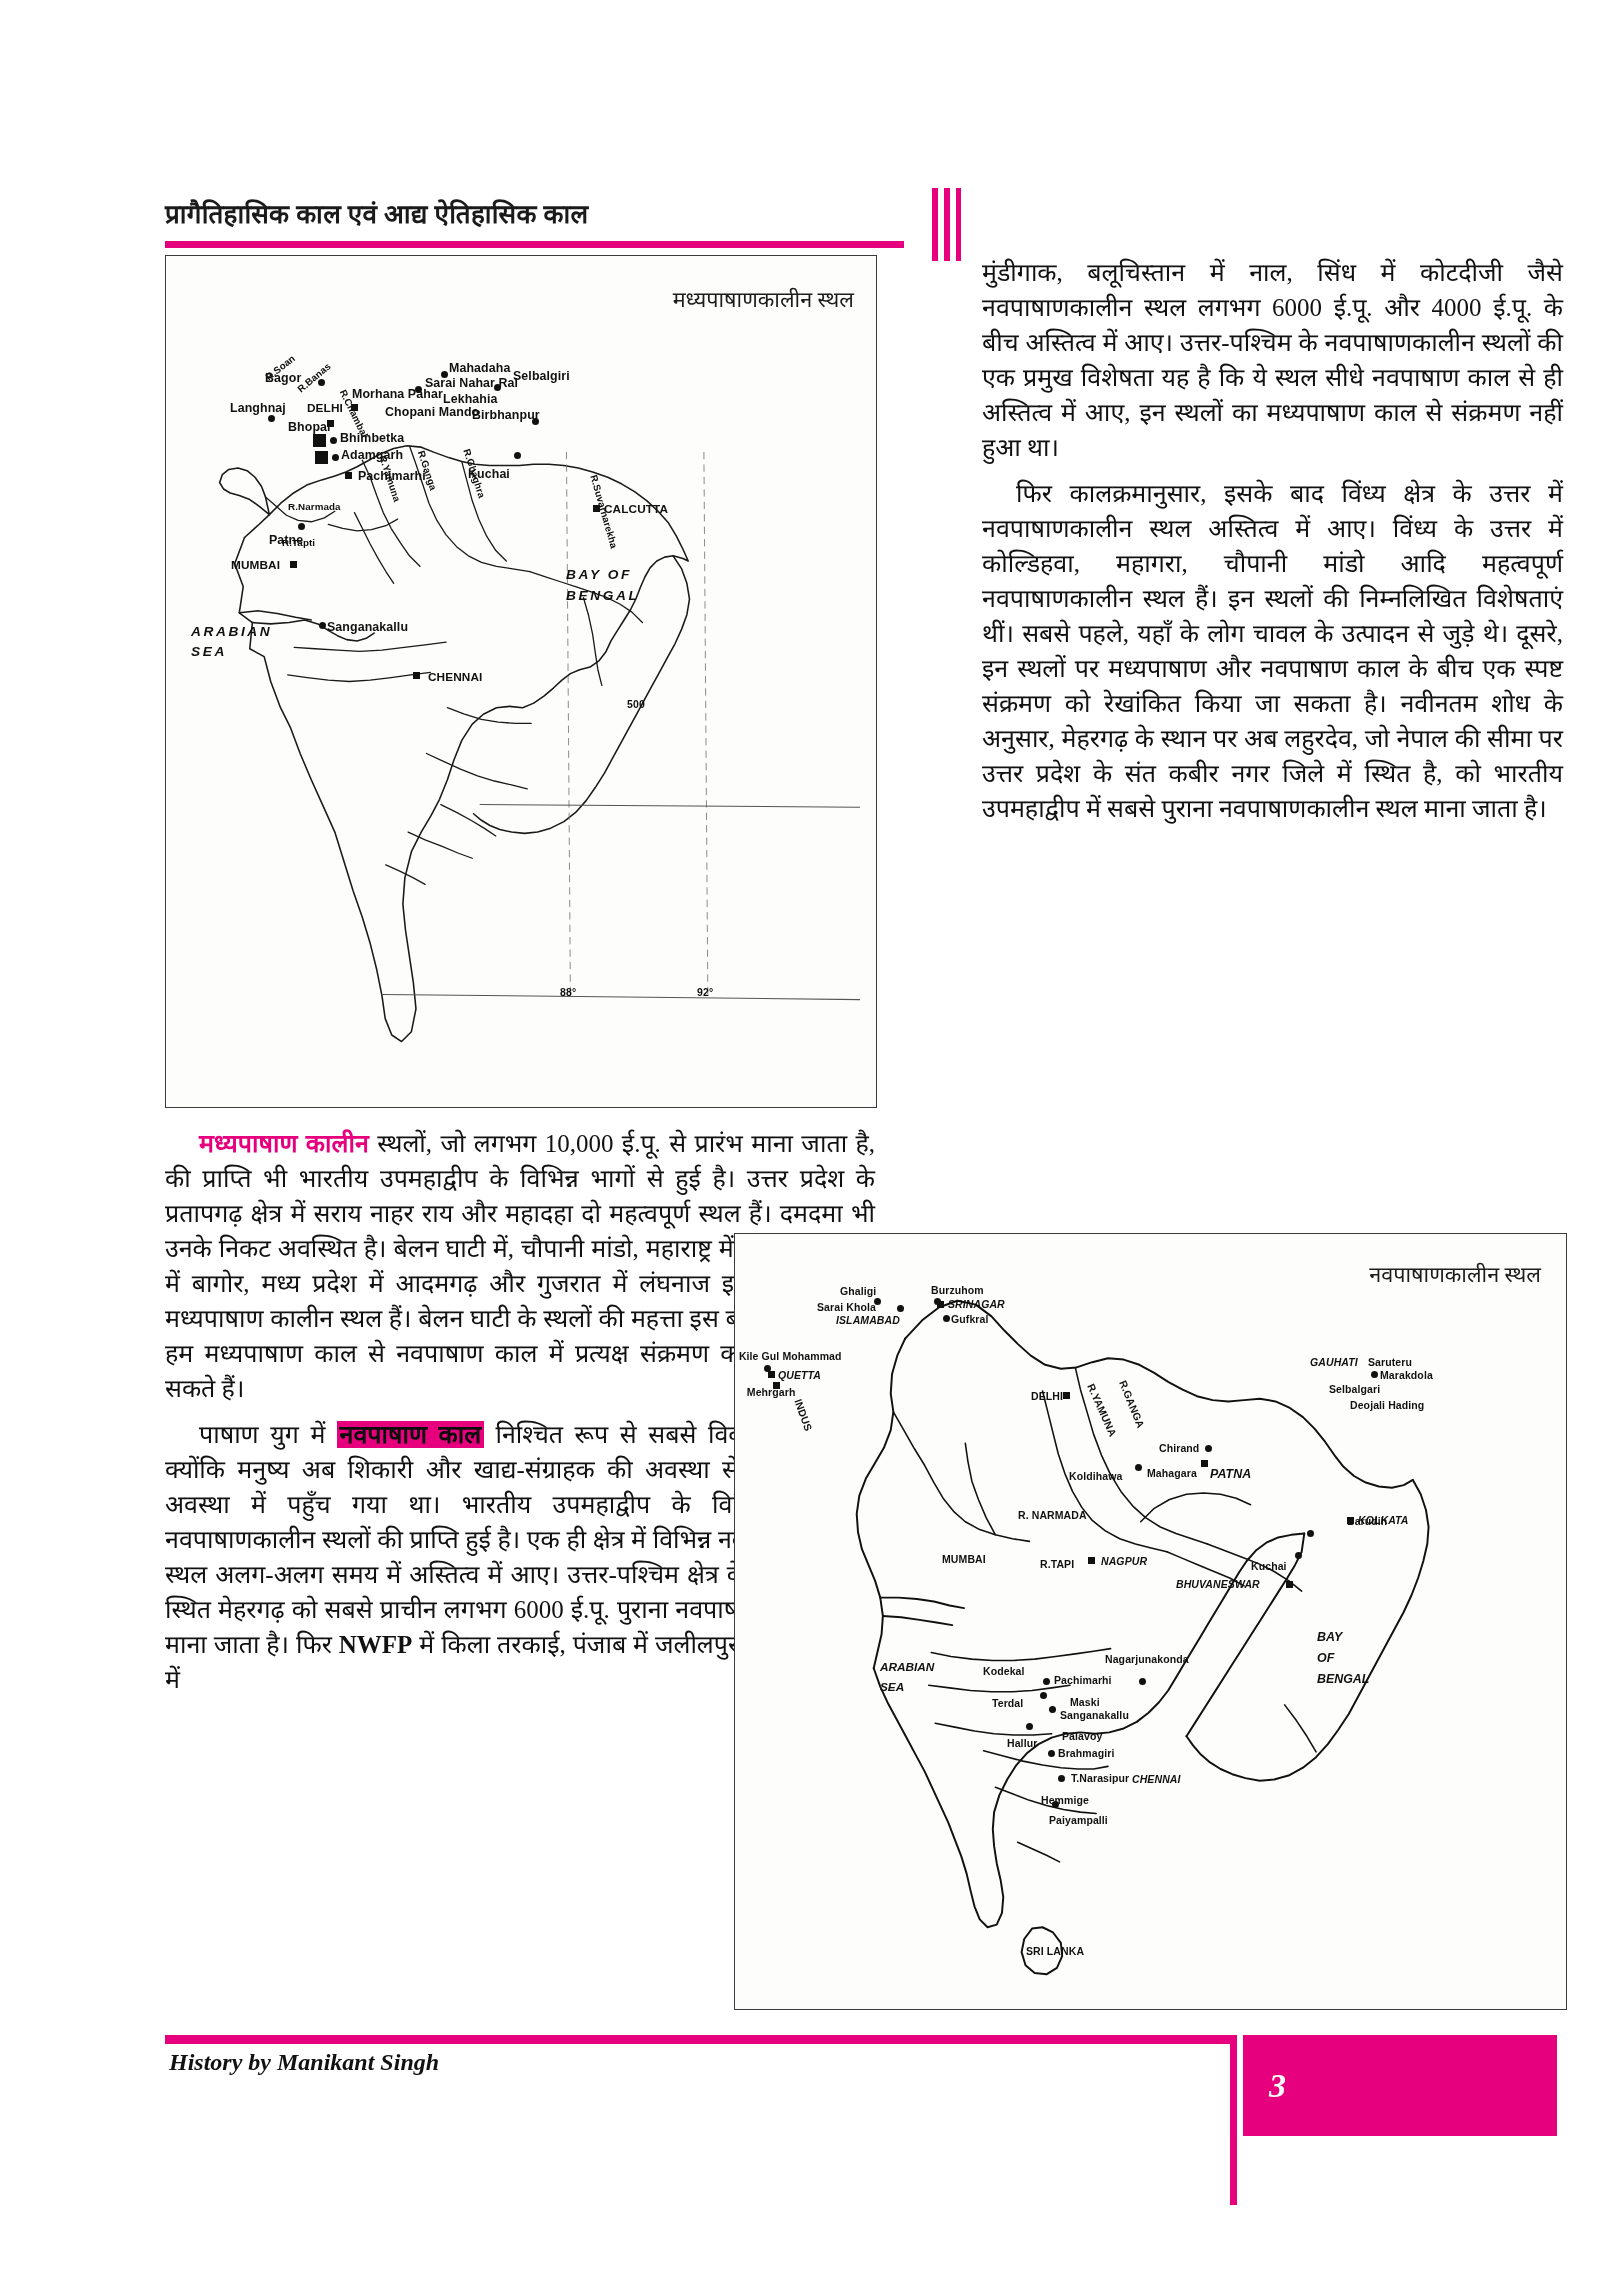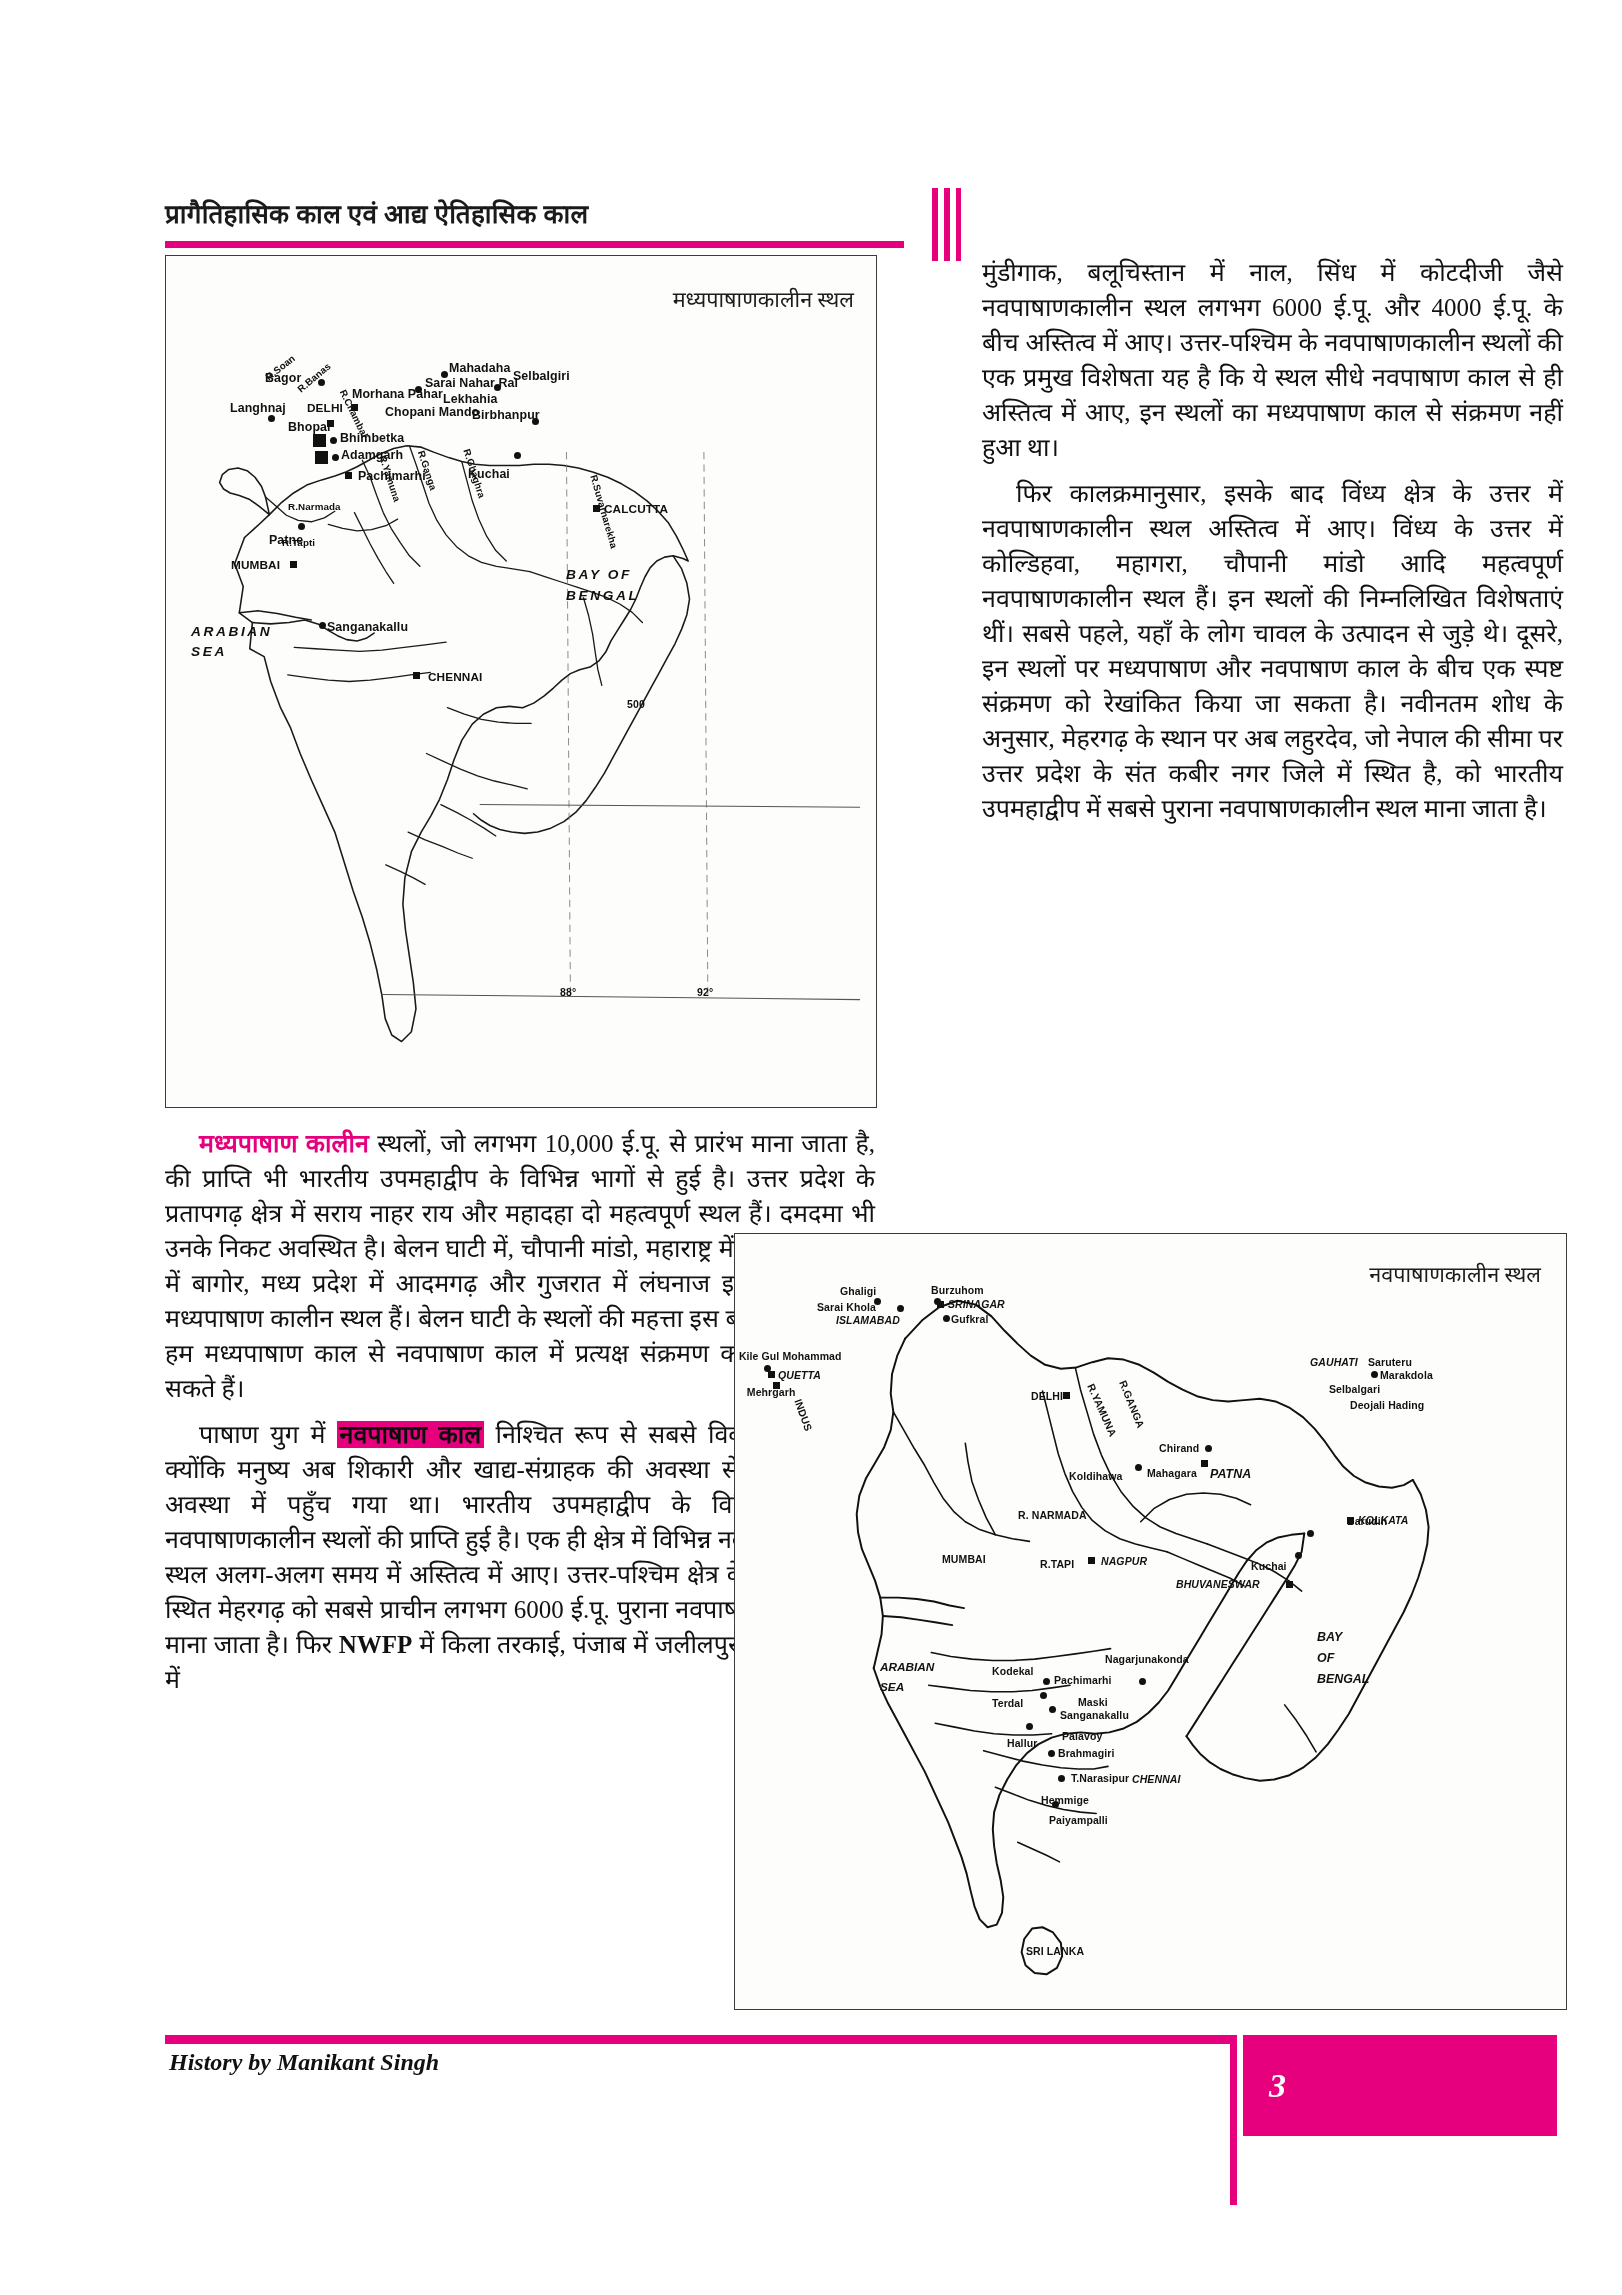--- a/index.html
+++ b/index.html
@@ -397,26 +397,26 @@
 
   <div class="mlabel sm" style="left:575px; top:122px; font-style:italic;">GAUHATI</div>
   <div class="mlabel sm" style="left:633px; top:122px;">Saruteru</div>
   <div class="mlabel sm" style="left:645px; top:135px;">Marakdola</div>
   <div class="dot" style="left:636px; top:137px;"></div>
   <div class="mlabel sm" style="left:594px; top:149px;">Selbalgari</div>
   <div class="mlabel sm" style="left:615px; top:165px;">Deojali Hading</div>
 
   <div class="mlabel sm" style="left:370px; top:419px;">Nagarjunakonda</div>
   <div class="dot" style="left:404px; top:444px;"></div>
-  <div class="mlabel sm" style="left:257px; top:431px;text-align:right;">Kodekal</div>
+  <div class="mlabel sm" style="left:248px; top:431px;text-align:right;">Kodekal</div>
   <div class="dot" style="left:308px; top:444px;"></div>
   <div class="mlabel sm" style="left:319px; top:440px;">Pachimarhi</div>
   <div class="mlabel sm" style="left:257px; top:463px;">Terdal</div>
   <div class="dot" style="left:305px; top:458px;"></div>
-  <div class="mlabel sm" style="left:343px; top:462px;">Maski</div>
+  <div class="mlabel sm" style="left:335px; top:462px;">Maski</div>
   <div class="dot" style="left:314px; top:472px;"></div>
   <div class="mlabel sm" style="left:325px; top:475px;">Sanganakallu</div>
   <div class="mlabel sm" style="left:272px; top:503px;">Hallur</div>
   <div class="dot" style="left:291px; top:489px;"></div>
   <div class="mlabel sm" style="left:327px; top:496px;">Palavoy</div>
   <div class="mlabel sm" style="left:323px; top:513px;">Brahmagiri</div>
   <div class="dot" style="left:313px; top:516px;"></div>
   <div class="mlabel sm" style="left:336px; top:538px;">T.Narasipur</div>
   <div class="dot" style="left:323px; top:541px;"></div>
   <div class="mlabel sm" style="left:397px; top:539px; font-style:italic;">CHENNAI</div>

